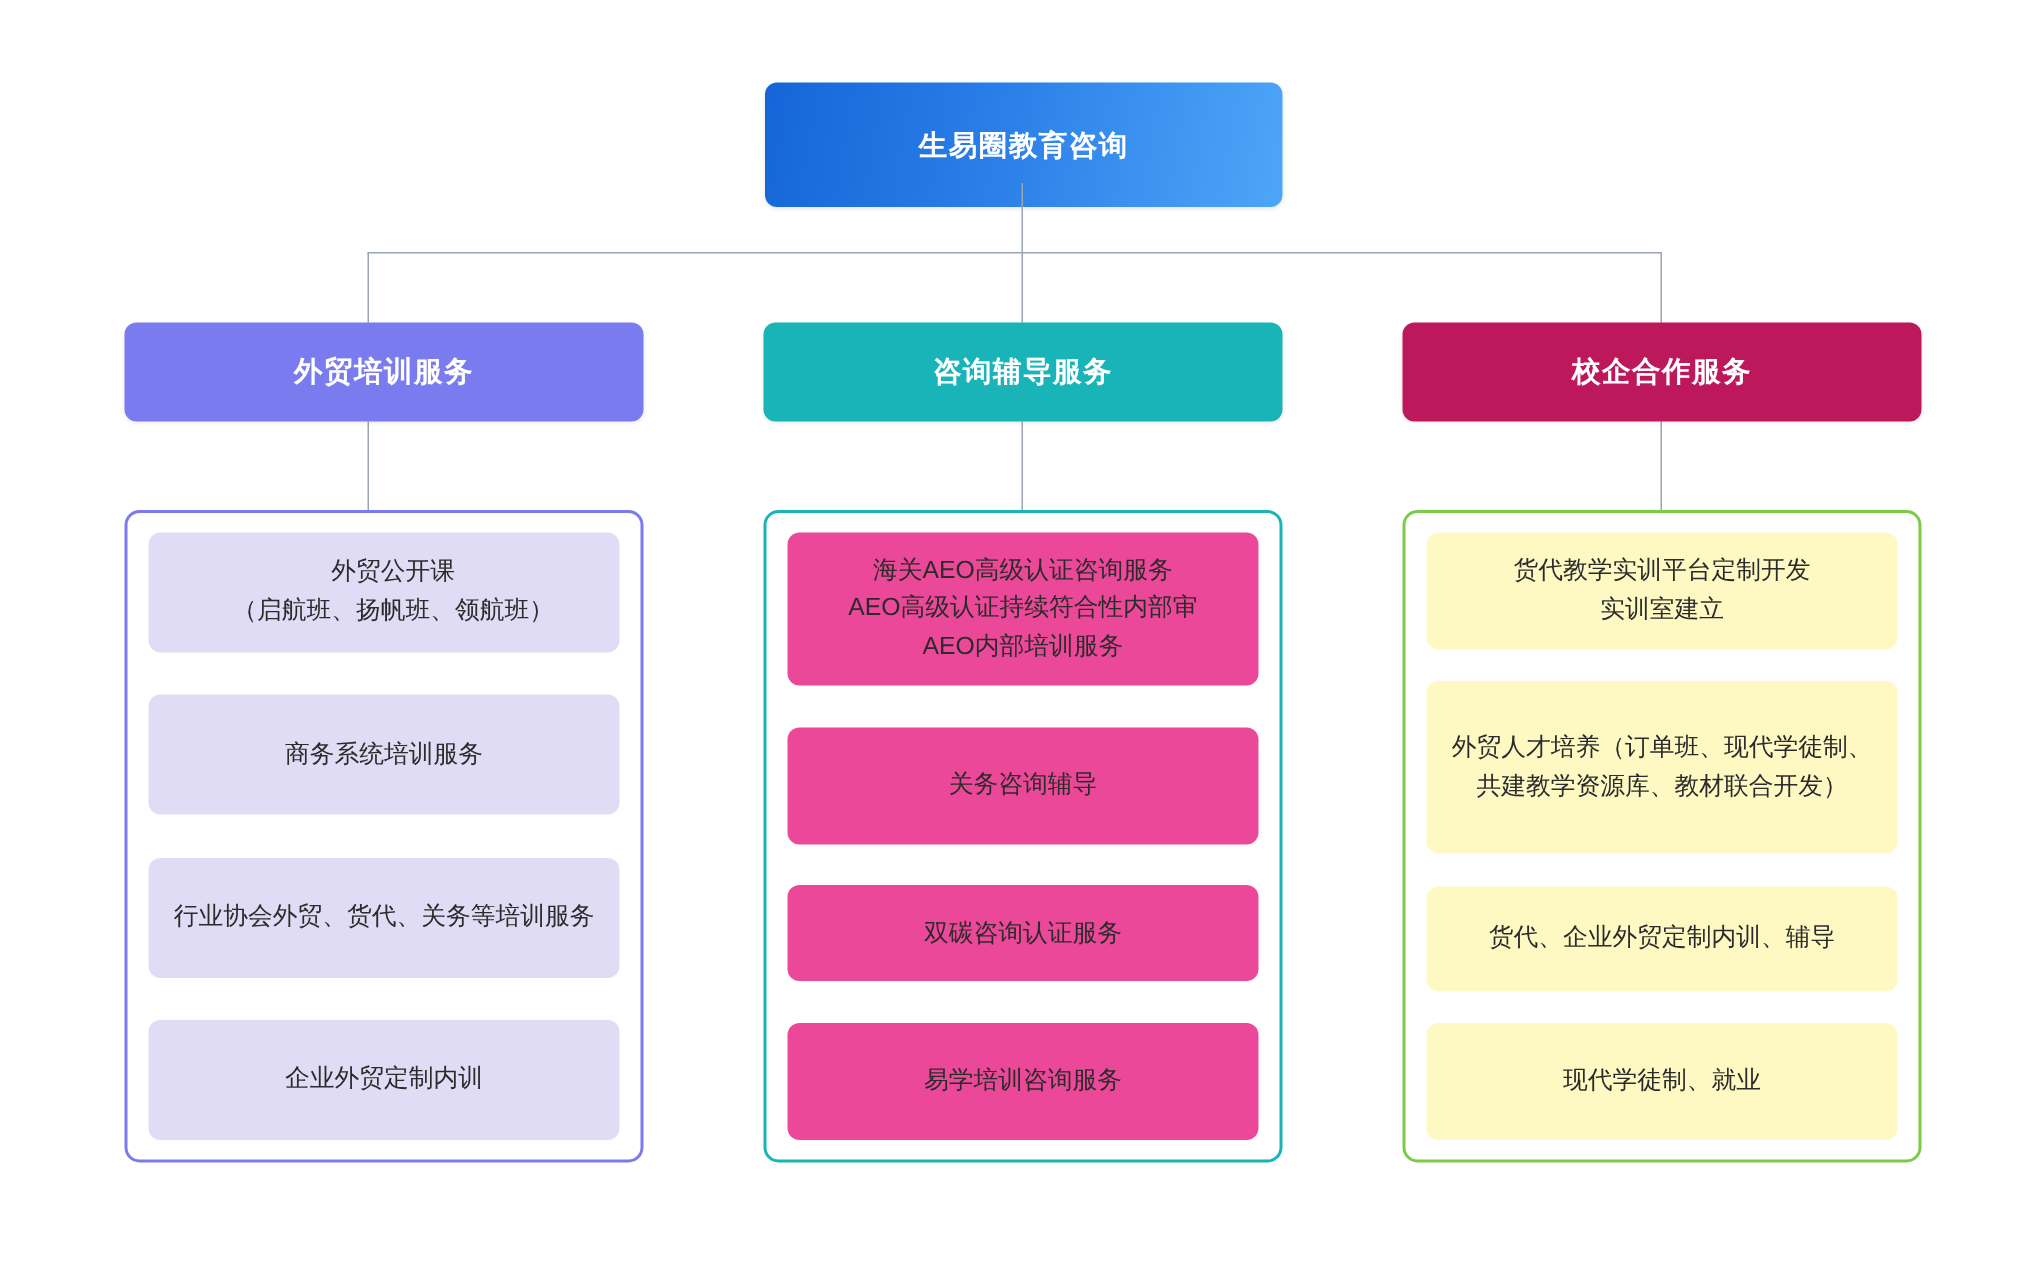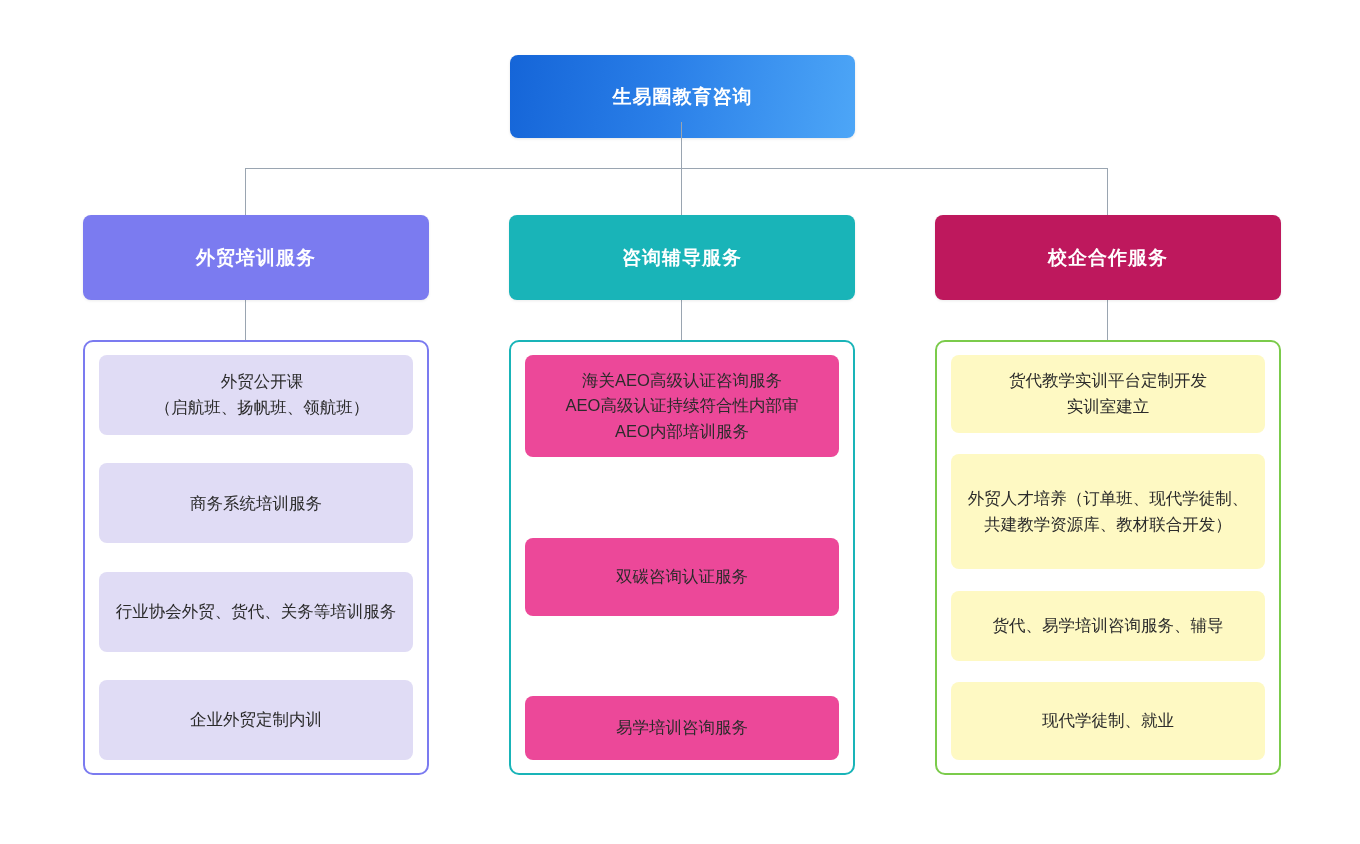--- a/index.html
+++ b/index.html
@@ -59,21 +59,21 @@
     position: absolute;
     top: 215px;
     width: 346px;
   }
   .col-1 { left: 83px; }
   .col-2 { left: 509px; }
   .col-3 { left: 935px; }
 
   .col-header {
     width: 346px;
-    height: 85px;
+    height: 66px;
     border-radius: 8px;
     display: flex;
     align-items: center;
     justify-content: center;
     color: #ffffff;
     font-size: 19px;
     font-weight: bold;
     letter-spacing: 1px;
     box-shadow: 0 1px 3px rgba(0,0,0,0.08);
   }
@@ -157,29 +157,30 @@
       <div class="item-card">企业外贸定制内训</div>
     </div>
   </div>
 
   <div class="column col-2">
     <div class="col-header">咨询辅导服务</div>
     <div class="col-body">
       <div class="item-card">海关AEO高级认证咨询服务
 AEO高级认证持续符合性内部审
 AEO内部培训服务</div>
+      <div class="item-card">关务咨询辅导</div>
       <div class="item-card">双碳咨询认证服务</div>
       <div class="item-card">易学培训咨询服务</div>
     </div>
   </div>
 
   <div class="column col-3">
     <div class="col-header">校企合作服务</div>
     <div class="col-body">
       <div class="item-card">货代教学实训平台定制开发
 实训室建立</div>
       <div class="item-card">外贸人才培养（订单班、现代学徒制、共建教学资源库、教材联合开发）</div>
-      <div class="item-card">货代、易学培训咨询服务、辅导</div>
+      <div class="item-card">货代、企业外贸定制内训、辅导</div>
       <div class="item-card">现代学徒制、就业</div>
     </div>
   </div>
 
 </div>
 
 </body></html>

